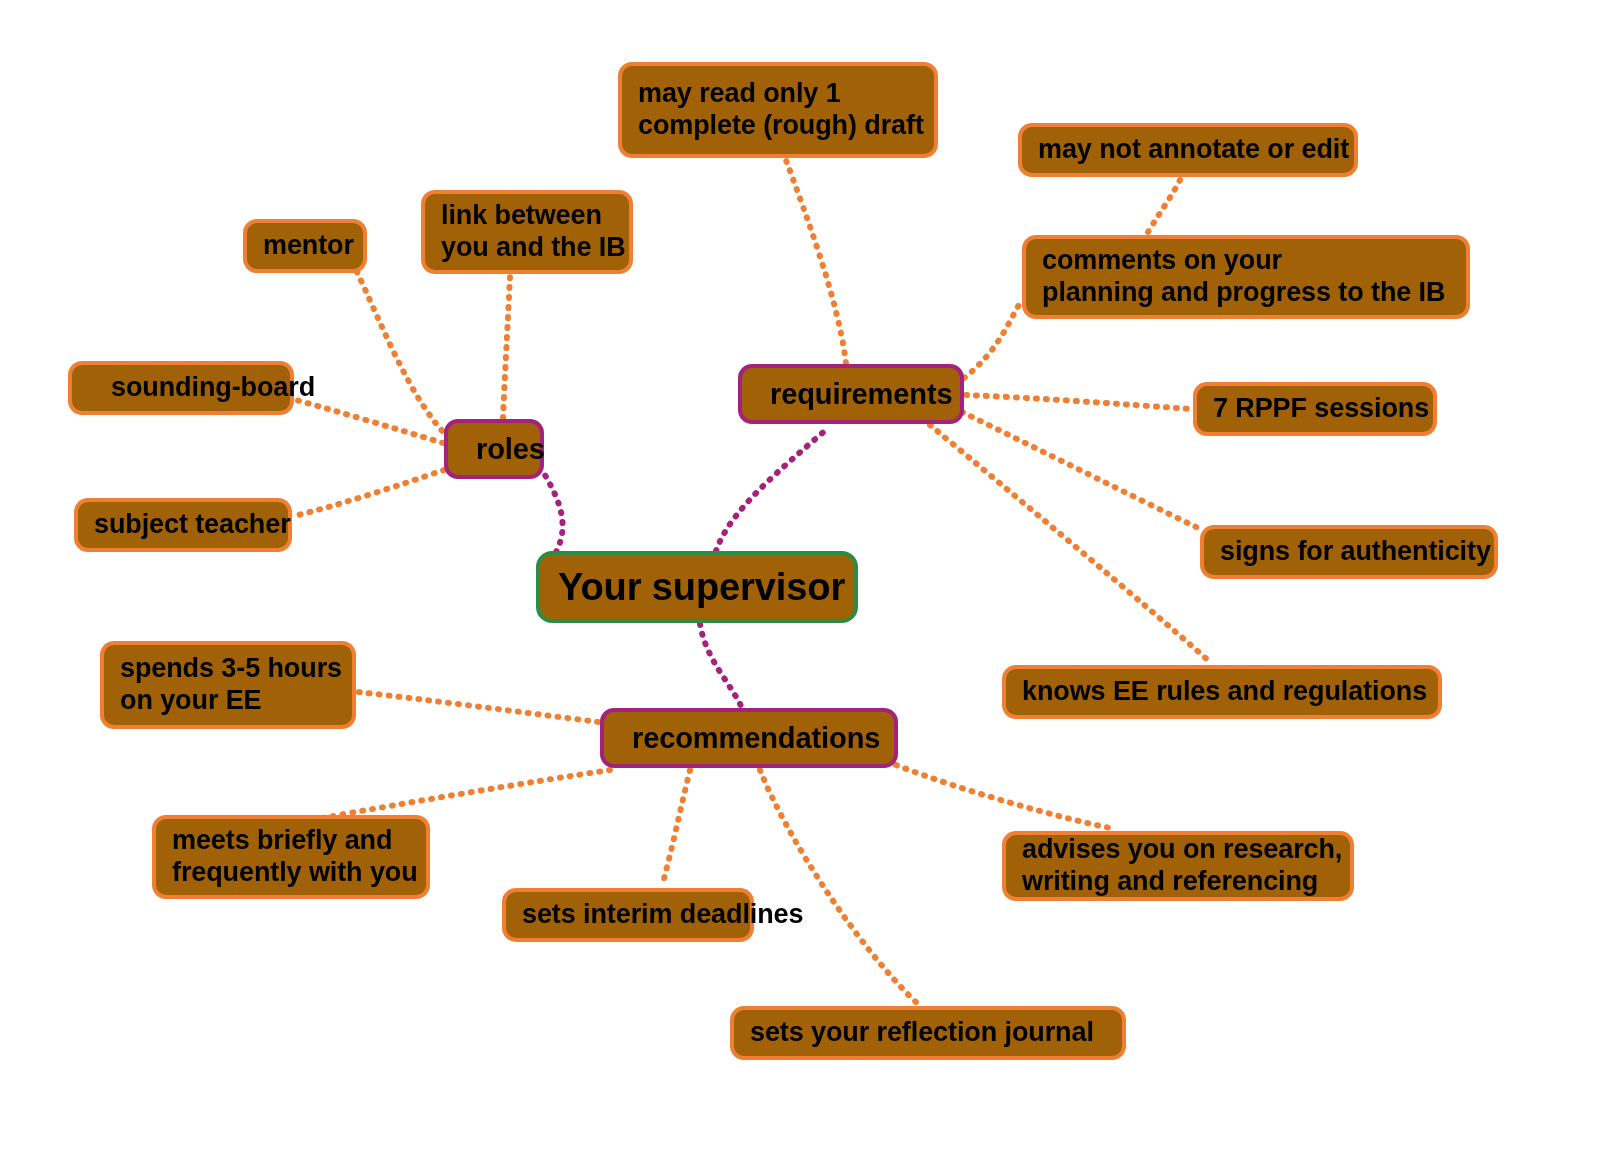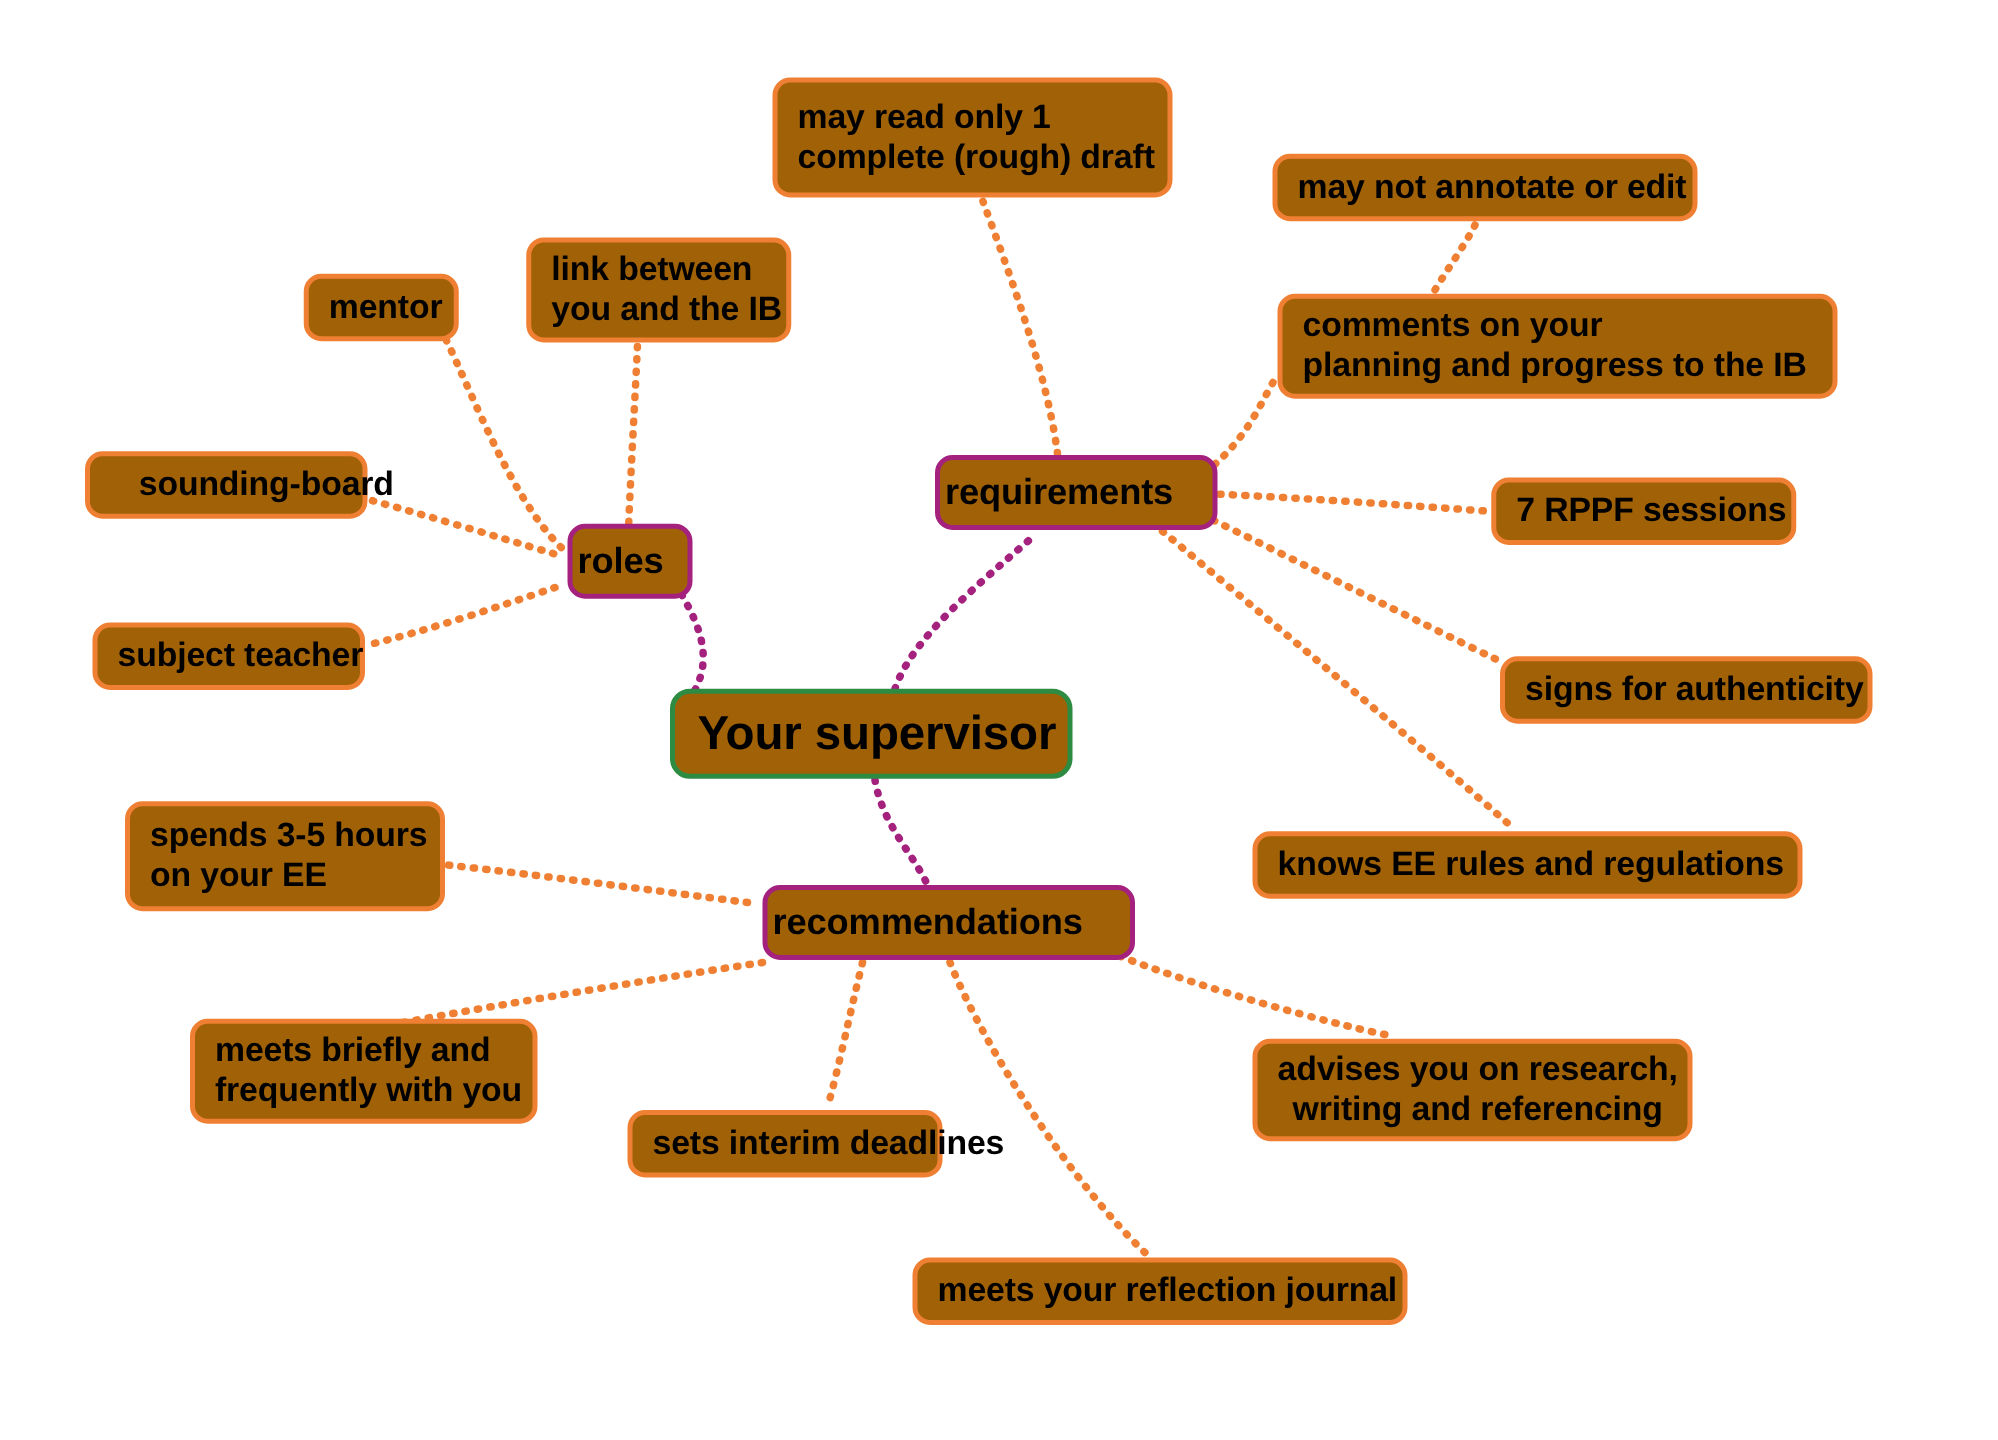--- a/index.html
+++ b/index.html
@@ -43,22 +43,21 @@
   .node.leaf {
     border-color: #ef8033;
     border-width: 4px;
     font-size: 27px;
     padding: 0 16px;
   }
   .node.branch {
     border-color: #a4217e;
     border-width: 4px;
     font-size: 29px;
-    padding: 0 4px;
-    margin-left: 10px;
+    padding: 0 28px;
   }
   .node.center {
     border-color: #2e8b42;
     border-width: 4px;
     font-size: 38px;
     padding: 0 18px;
     border-radius: 16px;
   }
 </style>
 </head>
@@ -101,17 +100,17 @@
 planning and progress to the IB</span></div>
       <div class="node leaf" style="left: 1193px; top: 382px; width: 244px; height: 54px;"><span>7 RPPF sessions</span></div>
       <div class="node leaf" style="left: 1200px; top: 525px; width: 298px; height: 54px;"><span>signs for authenticity</span></div>
       <div class="node leaf" style="left: 1002px; top: 665px; width: 440px; height: 54px;"><span>knows EE rules and regulations</span></div>
       <div class="node branch" style="left: 600px; top: 708px; width: 298px; height: 60px;"><span>recommendations</span></div>
       <div class="node leaf" style="left: 100px; top: 641px; width: 256px; height: 88px;"><span>spends 3-5 hours
 on your EE</span></div>
       <div class="node leaf" style="left: 152px; top: 815px; width: 278px; height: 84px;"><span>meets briefly and
 frequently with you</span></div>
       <div class="node leaf" style="left: 502px; top: 888px; width: 252px; height: 54px;"><span>sets interim deadlines</span></div>
-      <div class="node leaf" style="left: 1002px; top: 831px; width: 352px; height: 82px; text-align: center;"><span>advises you on research,
+      <div class="node leaf" style="left: 1002px; top: 831px; width: 352px; height: 70px;"><span>advises you on research,
 writing and referencing</span></div>
-      <div class="node leaf" style="left: 730px; top: 1006px; width: 396px; height: 54px;"><span>meets your reflection journal</span></div>
+      <div class="node leaf" style="left: 730px; top: 1006px; width: 396px; height: 54px;"><span>sets your reflection journal</span></div>
     </div>
 </div>
 
 </body></html>

